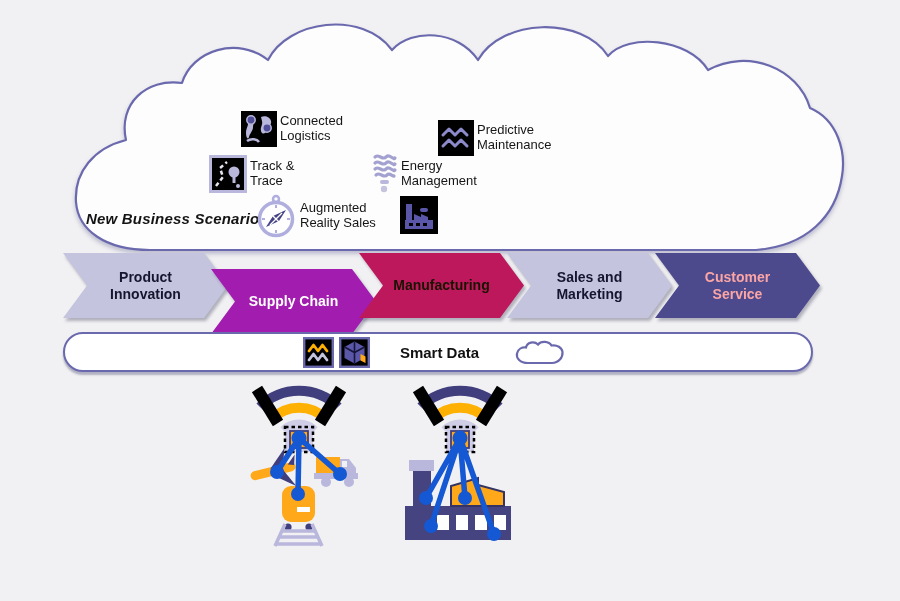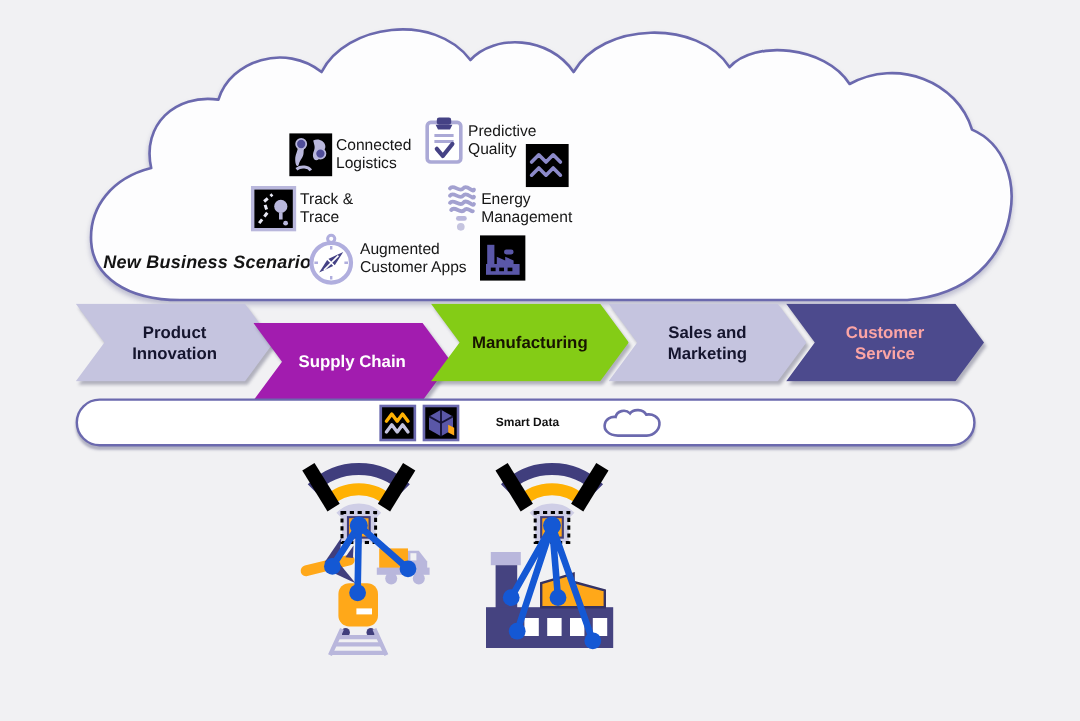--- a/index.html
+++ b/index.html
@@ -25,31 +25,31 @@
   .chev{
     width:100%;height:100%;
     clip-path:polygon(0% 0%, calc(100% - 24px) 0%, 100% 50%, calc(100% - 24px) 100%, 0% 100%, 24px 50%);
     display:flex;align-items:center;justify-content:center;text-align:center;
     font-weight:bold;font-size:14px;line-height:1.18;
   }
   .chev span{display:block;max-width:118px;}
   .chev.light{background:#c5c4df;color:#15152e;}
   .chev.dark{background:#a21caf;color:#ffffff;margin-top:16px;}
   .chev.dark2{background:#4c4a8d;color:#fca5a5;}
-  .chev.orange{background:#84cc16;color:#181400;}
+  .chev.orange{background:#be185d;color:#181400;}
 
   
   .smart-bar{
     position:absolute;left:63px;top:332px;width:750px;height:40px;
     background:#ffffff;border:2px solid #6b69ae;border-radius:21px;
     box-sizing:border-box;box-shadow:0 3px 2px rgba(80,80,120,.4);
     display:flex;align-items:center;justify-content:center;gap:30px;
   }
   .smart-icons{display:flex;gap:5px;align-items:center;}
-  .smart-label{font-size:10px;font-weight:bold;color:#111;}
+  .smart-label{font-size:15px;font-weight:bold;color:#111;}
 
   
   .net-svg{position:absolute;}
 </style>
 </head>
 <body>
 
 <div class="stage">
 
   <svg class="cloud-svg" width="800" height="250" viewBox="0 0 800 250">
@@ -76,41 +76,30 @@
         <path d="M7 10 C6 6 11 4 13 7 C15 10 12 12 12 16 C12 20 9 22 8 26 C7 29 5 27 5 22 C5 17 8 14 7 10 Z" fill="#b9b7dc"></path>
         <path d="M20 6 C24 4 29 6 30 10 C31 14 27 15 26 19 C25 23 21 24 20 20 C19 16 22 14 21 10 Z" fill="#b9b7dc"></path>
         <circle cx="10" cy="9" r="4.2" fill="#504d99" stroke="#b9b7dc" stroke-width="1.5"></circle>
         <circle cx="26" cy="17" r="4.2" fill="#504d99" stroke="#b9b7dc" stroke-width="1.5"></circle>
         <path d="M6 30 C10 27 16 28 18 31" stroke="#b9b7dc" stroke-width="2.5" fill="none"></path>
       </svg>
     </span>
     <div class="lbl" style="max-width:82px">Connected Logistics</div>
   </div>
 
-  <div class="scenario" style="left:353px;top:96px">
-    <span>
-      <svg width="34" height="42" viewBox="0 0 34 42">
-        <rect x="3" y="6" width="28" height="33" rx="3" fill="#ffffff" stroke="#aba9d6" stroke-width="3"></rect>
-        <rect x="11" y="2" width="12" height="6" rx="2" fill="#454285"></rect>
-        <path d="M10 8 h14 l-2 4 h-10 Z" fill="#454285"></path>
-        <path d="M9 17 h16 M9 22 h16" stroke="#aba9d6" stroke-width="2.5"></path>
-        <path d="M11 28 l5 6 l8 -10" stroke="#454285" stroke-width="3.5" fill="none" stroke-linecap="round" stroke-linejoin="round"></path>
-      </svg>
-    </span>
-    <div class="lbl" style="max-width:70px">Predictive Quality</div>
-  </div>
 
   <div class="scenario" style="left:438px;top:120px">
     <span>
       <svg width="36" height="36" viewBox="0 0 36 36">
         <rect width="36" height="36" fill="#000"></rect>
         <polyline points="5,15 11,9 17,15 23,9 29,15" stroke="#8c8aca" stroke-width="3" fill="none" stroke-linecap="round" stroke-linejoin="round"></polyline>
         <polyline points="5,26 11,20 17,26 23,20 29,26" stroke="#8c8aca" stroke-width="3" fill="none" stroke-linecap="round" stroke-linejoin="round"></polyline>
       </svg>
     </span>
+    <div class="lbl" style="max-width:96px">Predictive Maintenance</div>
   </div>
 
   <div class="scenario" style="left:209px;top:155px">
     <span>
       <svg width="38" height="38" viewBox="0 0 38 38">
         <rect x="1.5" y="1.5" width="35" height="35" fill="#000" stroke="#b9b7dc" stroke-width="3"></rect>
         <path d="M7 31 L14 22 L11 13 L18 7" stroke="#e8e8f4" stroke-width="2.5" stroke-dasharray="4 3" fill="none"></path>
         <circle cx="25" cy="17" r="5.5" fill="#b9b7dc"></circle>
         <path d="M25 22 L25 28" stroke="#b9b7dc" stroke-width="3"></path>
         <circle cx="29" cy="31" r="2" fill="#b9b7dc"></circle>
@@ -136,21 +125,21 @@
   <div class="scenario" style="left:255px;top:193px">
     <span>
       <svg width="42" height="46" viewBox="0 0 42 46">
         <circle cx="21" cy="6" r="3" fill="none" stroke="#b0aede" stroke-width="2.5"></circle>
         <circle cx="21" cy="26" r="16.5" fill="#ffffff" stroke="#b0aede" stroke-width="3.5"></circle>
         <path d="M21 12 v3 M21 37 v3 M7 26 h3 M32 26 h3" stroke="#b0aede" stroke-width="2"></path>
         <polygon points="11,34 18,23 31,17 24,28" fill="#454285"></polygon>
         <path d="M15 20 L27 32 M27 20 L15 32" stroke="#ffffff" stroke-width="1.4"></path>
       </svg>
     </span>
-    <div class="lbl" style="max-width:92px">Augmented Customer Apps</div>
+    <div class="lbl" style="max-width:92px">Augmented Reality Sales</div>
   </div>
 
   <div class="scenario" style="left:400px;top:196px">
     <span>
       <svg width="38" height="38" viewBox="0 0 38 38">
         <rect width="38" height="38" fill="#000"></rect>
         <rect x="6" y="8" width="6" height="19" fill="#5a57a8"></rect>
         <rect x="5" y="24" width="28" height="9" fill="#5a57a8"></rect>
         <path d="M14 24 V18 L21 21 V18 L28 21 V24 Z" fill="#5a57a8"></path>
         <rect x="20" y="12" width="8" height="4" rx="2" fill="#5a57a8"></rect>

